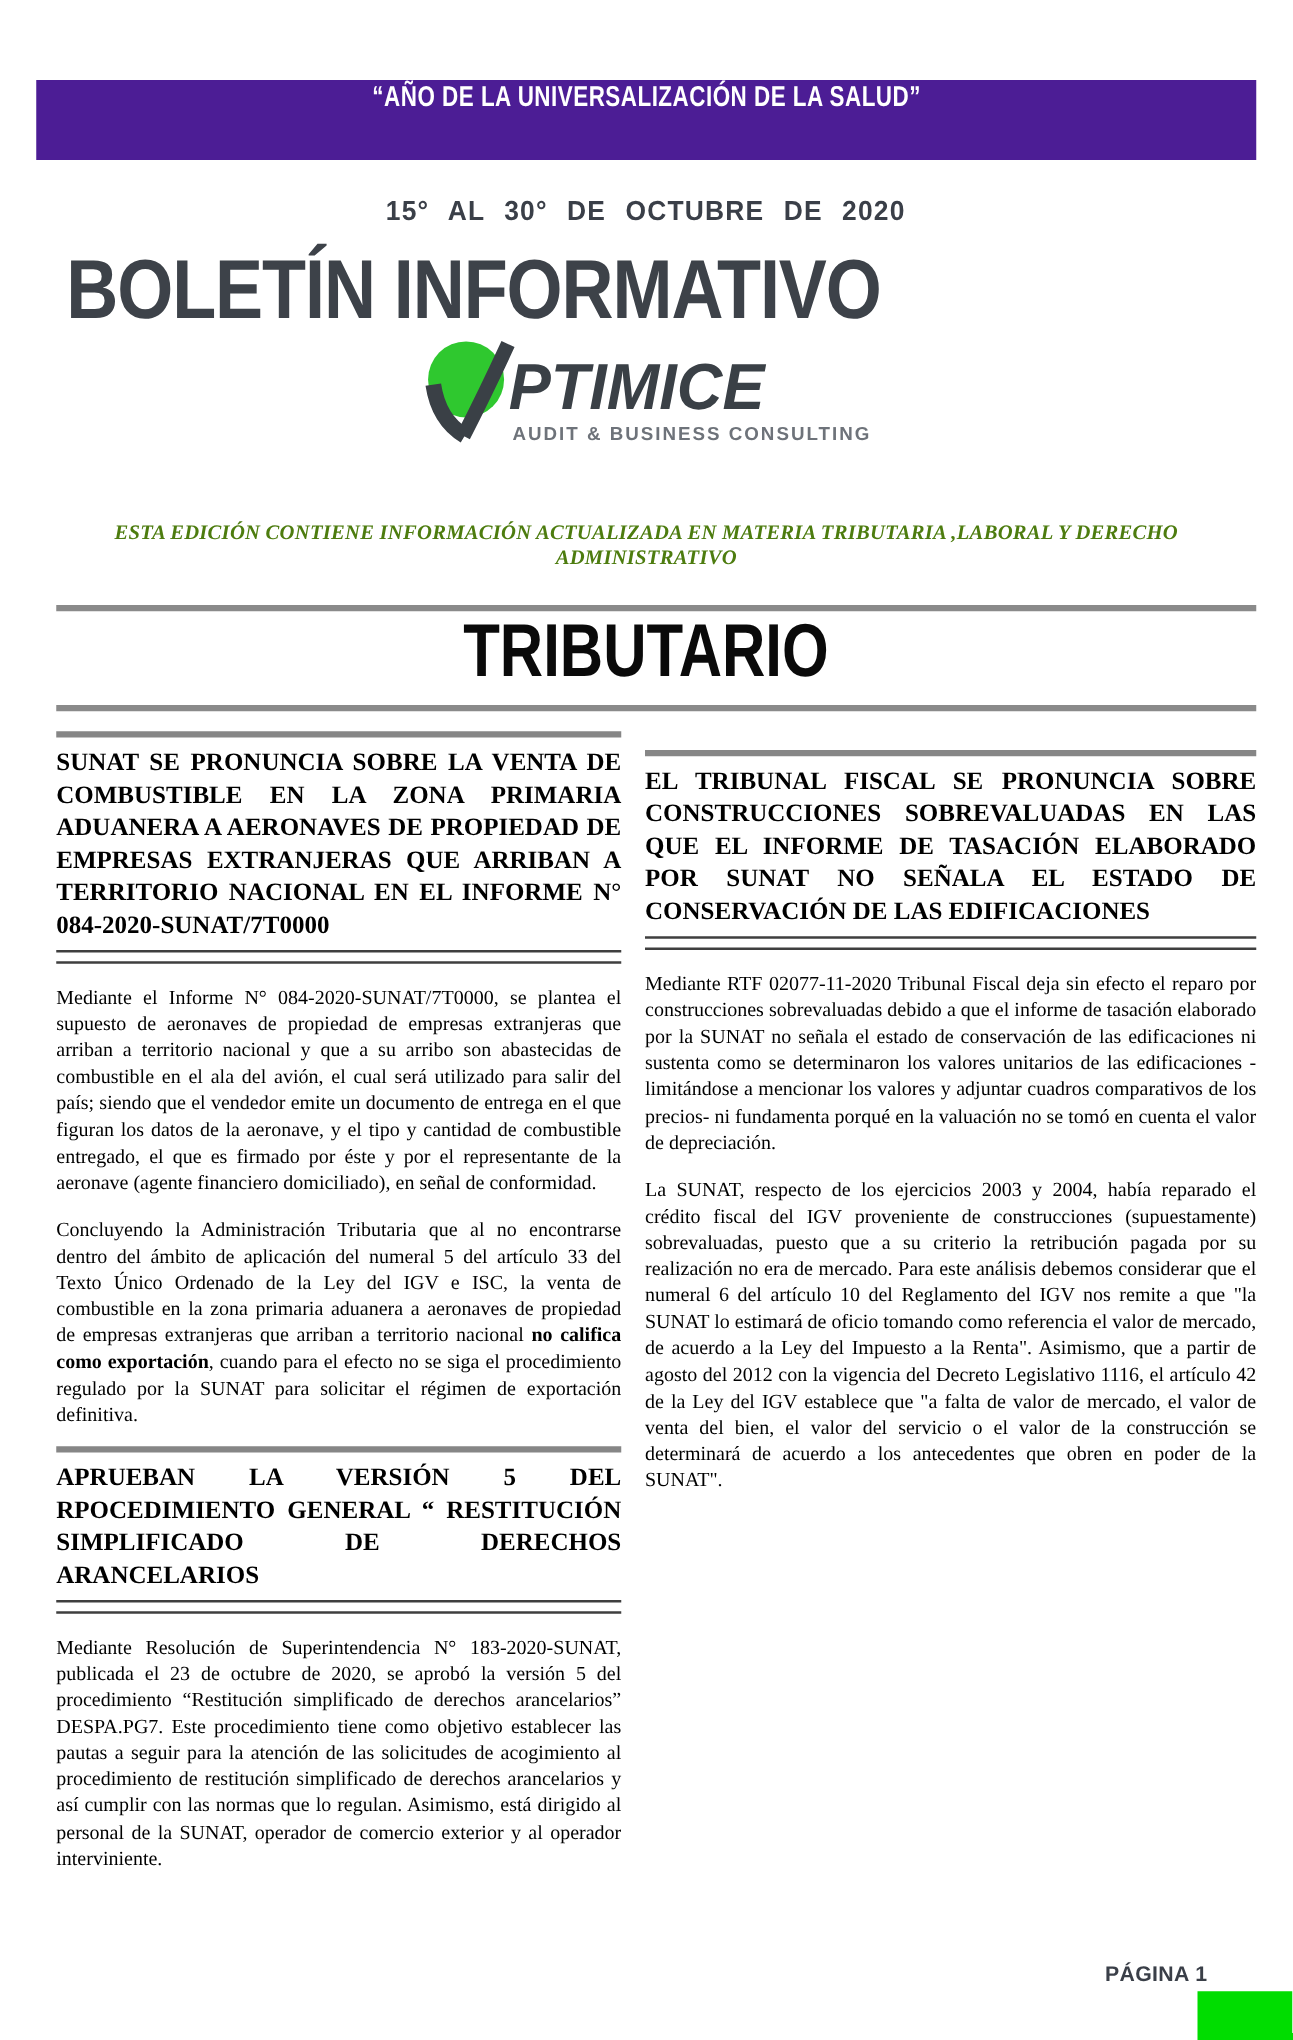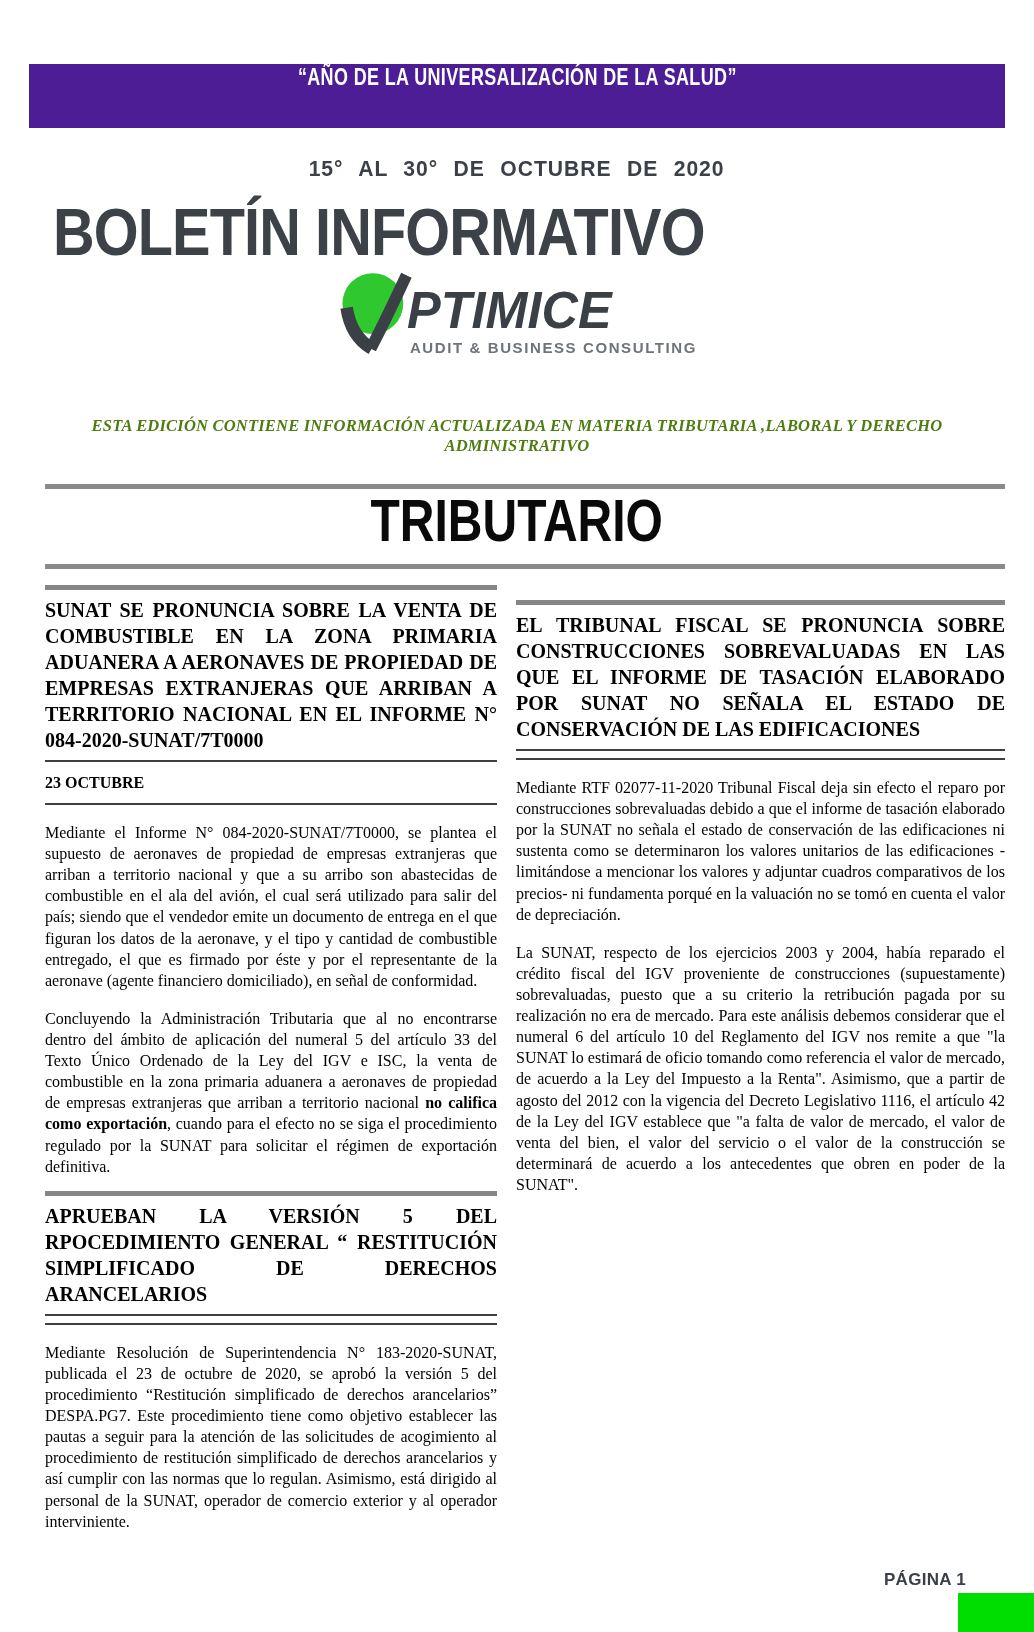--- a/index.html
+++ b/index.html
@@ -181,21 +181,20 @@
 <div class="rule-band band-bottom"></div>
 
 <div class="content">
 
   <div class="col-left">
 
     <div class="article">
       <div class="art-bar"></div>
       <h3 class="headline">SUNAT SE PRONUNCIA SOBRE LA VENTA DE COMBUSTIBLE EN LA ZONA PRIMARIA ADUANERA A AERONAVES DE PROPIEDAD DE EMPRESAS EXTRANJERAS QUE ARRIBAN A TERRITORIO NACIONAL EN EL INFORME N° 084-2020-SUNAT/7T0000</h3>
       <div class="art-rule"></div>
-      <div class="art-date">23 OCTUBRE</div>
       <div class="art-rule"></div>
       <p>Mediante el Informe N° 084-2020-SUNAT/7T0000, se plantea el supuesto de aeronaves de propiedad de empresas extranjeras que arriban a territorio nacional y que a su arribo son abastecidas de combustible en el ala del avión, el cual será utilizado para salir del país; siendo que el vendedor emite un documento de entrega en el que figuran los datos de la aeronave, y el tipo y cantidad de combustible entregado, el que es firmado por éste y por el representante de la aeronave (agente financiero domiciliado), en señal de conformidad.</p>
       <p><span>Concluyendo la Administración Tributaria que al no encontrarse dentro del ámbito de aplicación del numeral 5 del artículo 33 del Texto Único Ordenado de la Ley del IGV e ISC, la venta de combustible en la zona primaria aduanera a aeronaves de propiedad de empresas extranjeras que arriban a territorio nacional </span><span class="bold-inline">no califica como exportación</span><span>, cuando para el efecto no se siga el procedimiento regulado por la SUNAT para solicitar el régimen de exportación definitiva.</span></p>
     </div>
 
     <div class="article">
       <div class="art-bar"></div>
       <h3 class="headline">APRUEBAN LA VERSIÓN 5 DEL RPOCEDIMIENTO GENERAL “ RESTITUCIÓN SIMPLIFICADO DE DERECHOS ARANCELARIOS</h3>
       <div class="art-rule"></div>
       <div class="art-rule"></div>

